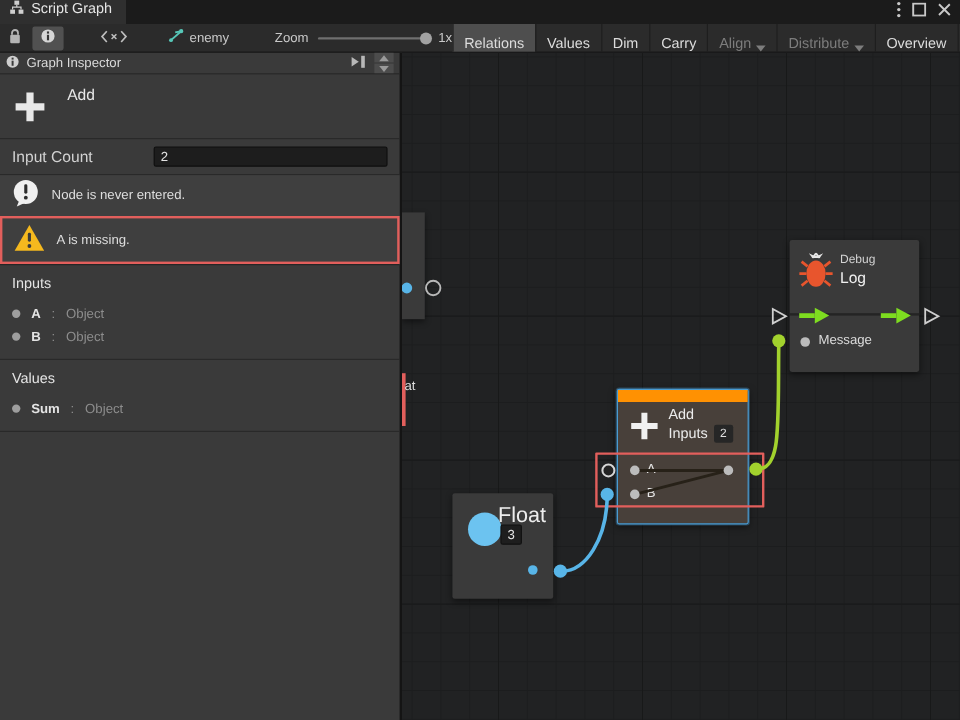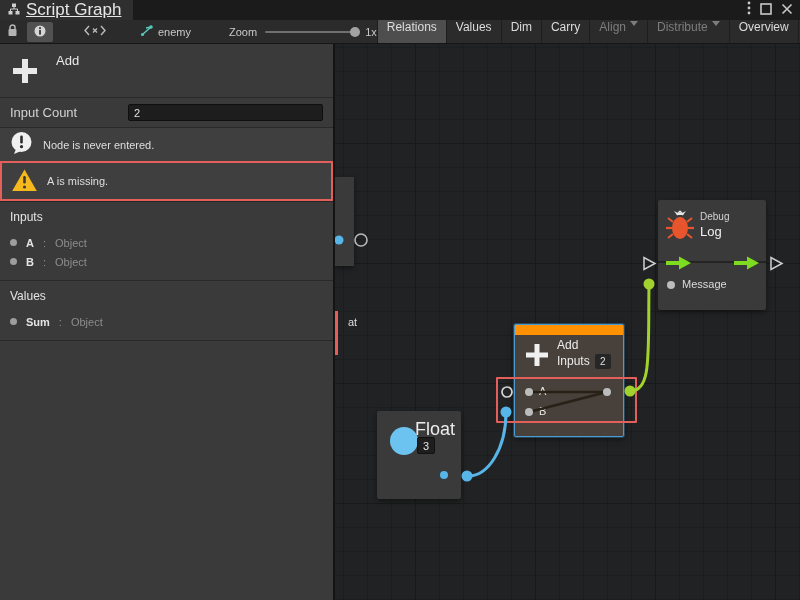--- a/index.html
+++ b/index.html
@@ -1,34 +1,34 @@
 <!DOCTYPE html>
 <html><head>
 <meta charset="utf-8">
 <style>
   * { box-sizing: border-box; margin: 0; padding: 0; }
   html,body { width:800px; height:600px; overflow:hidden; }
   body { font-family:"Liberation Sans", sans-serif; background:#222223; color:#d6d6d6; }
 
   
   .titlebar { height:20px; background:#1b1b1b; display:flex; align-items:stretch; }
-  .tab { display:flex; align-items:flex-start; gap:6px; padding:0 12px 0 8px; background:#2f2f2f; font-size:17px; color:#e6e6e6;text-decoration:underline; }
+  .tab { display:flex; align-items:flex-start; gap:6px; padding:0 12px 0 8px; background:#2f2f2f; font-size:12px; color:#e6e6e6; }
   .win-icons { margin-left:auto; display:flex; align-items:center; gap:9px; padding-right:7px; color:#c8c8c8; }
 
   
   .toolbar { height:24px; background:#2b2b2b; border-bottom:1px solid #161616; display:flex; align-items:center; font-size:11px; color:#c9c9c9; }
   .tool-btn { height:100%; display:flex; align-items:center; justify-content:center; padding:0 7px; }
   .tool-btn.selected { background:#515151; border-radius:2px; height:20px; margin:0 2px; }
   .tb-sep { width:1px; height:100%; background:#1f1f1f; }
   .graph-chip { display:flex; align-items:center; gap:5px; padding:0 10px; }
   .zoom-wrap { display:flex; align-items:center; gap:8px; margin-left:28px; }
   .slider { position:relative; width:92px; height:2px; background:#6f6f6f; border-radius:1px; }
   .slider-handle { position:absolute; right:-3px; top:-4px; width:10px; height:10px; border-radius:50%; background:#a2a2a2; }
   .btn-group { margin-left:auto; display:flex; height:100%; }
-  .g-btn { display:flex; align-items:flex-start; gap:4px; padding:0 9px; font-size:12px; color:#dcdcdc; border-left:1px solid #1e1e1e; white-space:nowrap; }
+  .g-btn { display:flex; align-items:flex-end; gap:4px; padding:0 9px; font-size:12px; color:#dcdcdc; border-left:1px solid #1e1e1e; white-space:nowrap; }
   .g-btn.active { background:#4e4e4e; }
   .g-btn.disabled { color:#7d7d7d; }
   .dd-arrow { width:0; height:0; border-left:4px solid transparent; border-right:4px solid transparent; border-top:5px solid #7d7d7d; margin-top:1px; }
 
   
   .main { display:flex; height:556px; }
 
   
   .inspector { width:335px; background:#3a3a3a; border-right:2px solid #141414; display:flex; flex-direction:column; }
   .insp-header { height:18px; display:flex; align-items:center; gap:6px; padding:0 5px; border-bottom:1px solid #292929; font-size:11px; color:#dadada; }
@@ -67,21 +67,21 @@
       linear-gradient(90deg, #181919 1px, transparent 1px),
       linear-gradient(#1c1d1e 1px, transparent 1px),
       linear-gradient(90deg, #1c1d1e 1px, transparent 1px);
     background-size:120px 120px,120px 120px,24px 24px,24px 24px;
     background-position:0 99px,80px 0,0 3px,8px 0; }
 
   .node { position:absolute; background:#3a3a3a; border-radius:2px; box-shadow:0 2px 5px rgba(0,0,0,.45); }
 
   .partial-node { left:0; top:133px; width:19px; height:89px; border-radius:0; }
   .partial-red { position:absolute; left:0; top:134px; width:3px; height:44px; background:#e25f5c; }
-  .partial-label { position:absolute; left:13px; top:139px; font-size:11px; color:#dedede; }
+  .partial-label { position:absolute; left:2px; top:139px; font-size:11px; color:#dedede; }
 
   .float-node { left:42px; top:367px; width:84px; height:88px; }
   .float-circle { position:absolute; left:13px; top:16px; width:28px; height:28px; border-radius:50%; background:#6cc3f0; }
   .float-title { position:absolute; left:38px; top:8px; font-size:18px; color:#ececec; }
   .float-value { position:absolute; left:40px; top:26px; min-width:18px; height:17px; background:#1e1e1e; border:1px solid #111; border-radius:2px; font-size:11px; color:#e4e4e4; display:flex; align-items:center; justify-content:center; padding:0 3px; }
 
   .add-node { left:179px; top:280px; width:110px; height:113px; background:#48403a; border:1px solid #4a9bd1; box-shadow:0 0 0 1px rgba(74,155,209,.35), 0 2px 6px rgba(0,0,0,.5); }
   .add-header { position:absolute; left:0; top:0; right:0; height:10px; background:#ff9102; }
   .add-title-wrap { position:absolute; left:42px; top:12px; font-size:12px; color:#ececec; line-height:16px; }
   .add-badge { display:inline-flex; align-items:center; justify-content:center; min-width:16px; height:15px; background:#262626; border-radius:2px; font-size:10px; color:#e0e0e0; margin-left:5px; vertical-align:middle; }
@@ -202,20 +202,44 @@
     <div class="g-btn">
         <span>Overview</span>
       </div>
     <div class="g-btn"></div>
   </div>
 </div>
 
 <div class="main">
 
   <div class="inspector">
+    <div class="insp-header">
+      <span>
+        <svg width="11" height="11" viewBox="0 0 12 12">
+            <circle cx="6" cy="6" r="5.5" fill="#cfcfcf"></circle>
+            <rect x="5.1" y="2.2" width="1.8" height="1.8" fill="#3a3a3a"></rect>
+            <rect x="5.1" y="5" width="1.8" height="4.6" fill="#3a3a3a"></rect>
+          </svg>
+      </span>
+      <span class="title">Graph Inspector</span>
+      <span>
+        <svg width="15" height="13" viewBox="0 0 15 13">
+            <path d="M2 2.5 8 6.5 2 10.5Z" fill="#b8b8b8"></path>
+            <rect x="10" y="1.5" width="3" height="10" fill="#b8b8b8"></rect>
+          </svg>
+      </span>
+      <span class="spinner">
+        <span class="spin-half">
+            <span class="tri-up"></span>
+          </span>
+        <span class="spin-half">
+            <span class="tri-dn"></span>
+          </span>
+      </span>
+    </div>
 
     <div class="unit-section">
       <span style="margin-top:6px;">
         <svg width="30" height="30" viewBox="0 0 30 30">
             <path d="M15 3v24 M3 15h24" stroke="#e8e8e8" stroke-width="6"></path>
           </svg>
       </span>
       <span class="unit-title">Add</span>
     </div>
 

